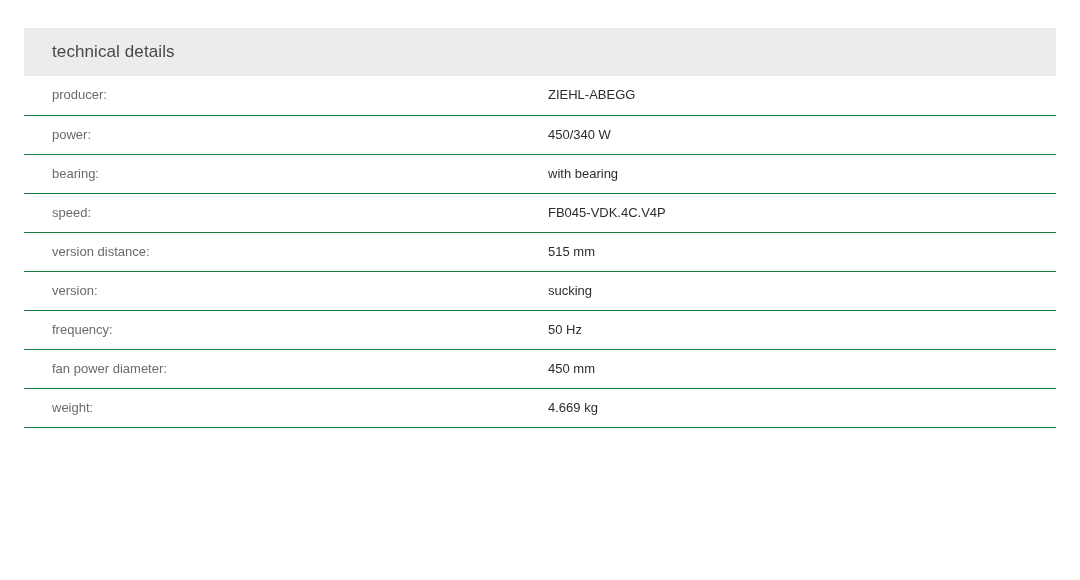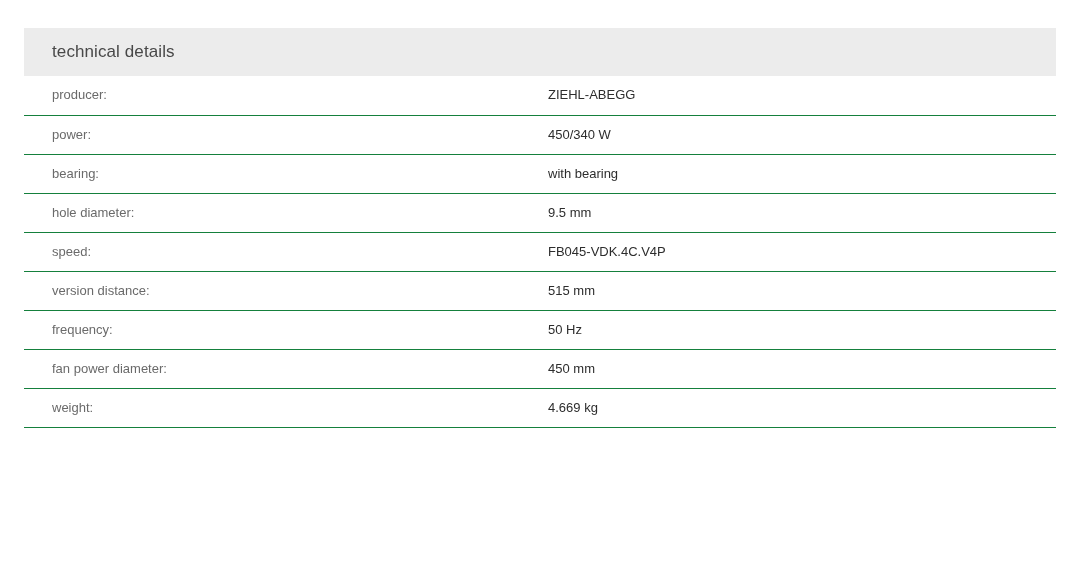--- a/index.html
+++ b/index.html
@@ -78,30 +78,30 @@
         </tr>
         <tr>
           <td class="label">power:</td>
           <td class="value">450/340 W</td>
         </tr>
         <tr>
           <td class="label">bearing:</td>
           <td class="value">with bearing</td>
         </tr>
         <tr>
-          <td class="label">hole diameter:</td>
-          <td class="value">9.5 mm</td>
-        </tr>
-        <tr>
           <td class="label">speed:</td>
           <td class="value">FB045-VDK.4C.V4P</td>
         </tr>
         <tr>
           <td class="label">version distance:</td>
           <td class="value">515 mm</td>
+        </tr>
+        <tr>
+          <td class="label">version:</td>
+          <td class="value">sucking</td>
         </tr>
         <tr>
           <td class="label">frequency:</td>
           <td class="value">50 Hz</td>
         </tr>
         <tr>
           <td class="label">fan power diameter:</td>
           <td class="value">450 mm</td>
         </tr>
         <tr>

